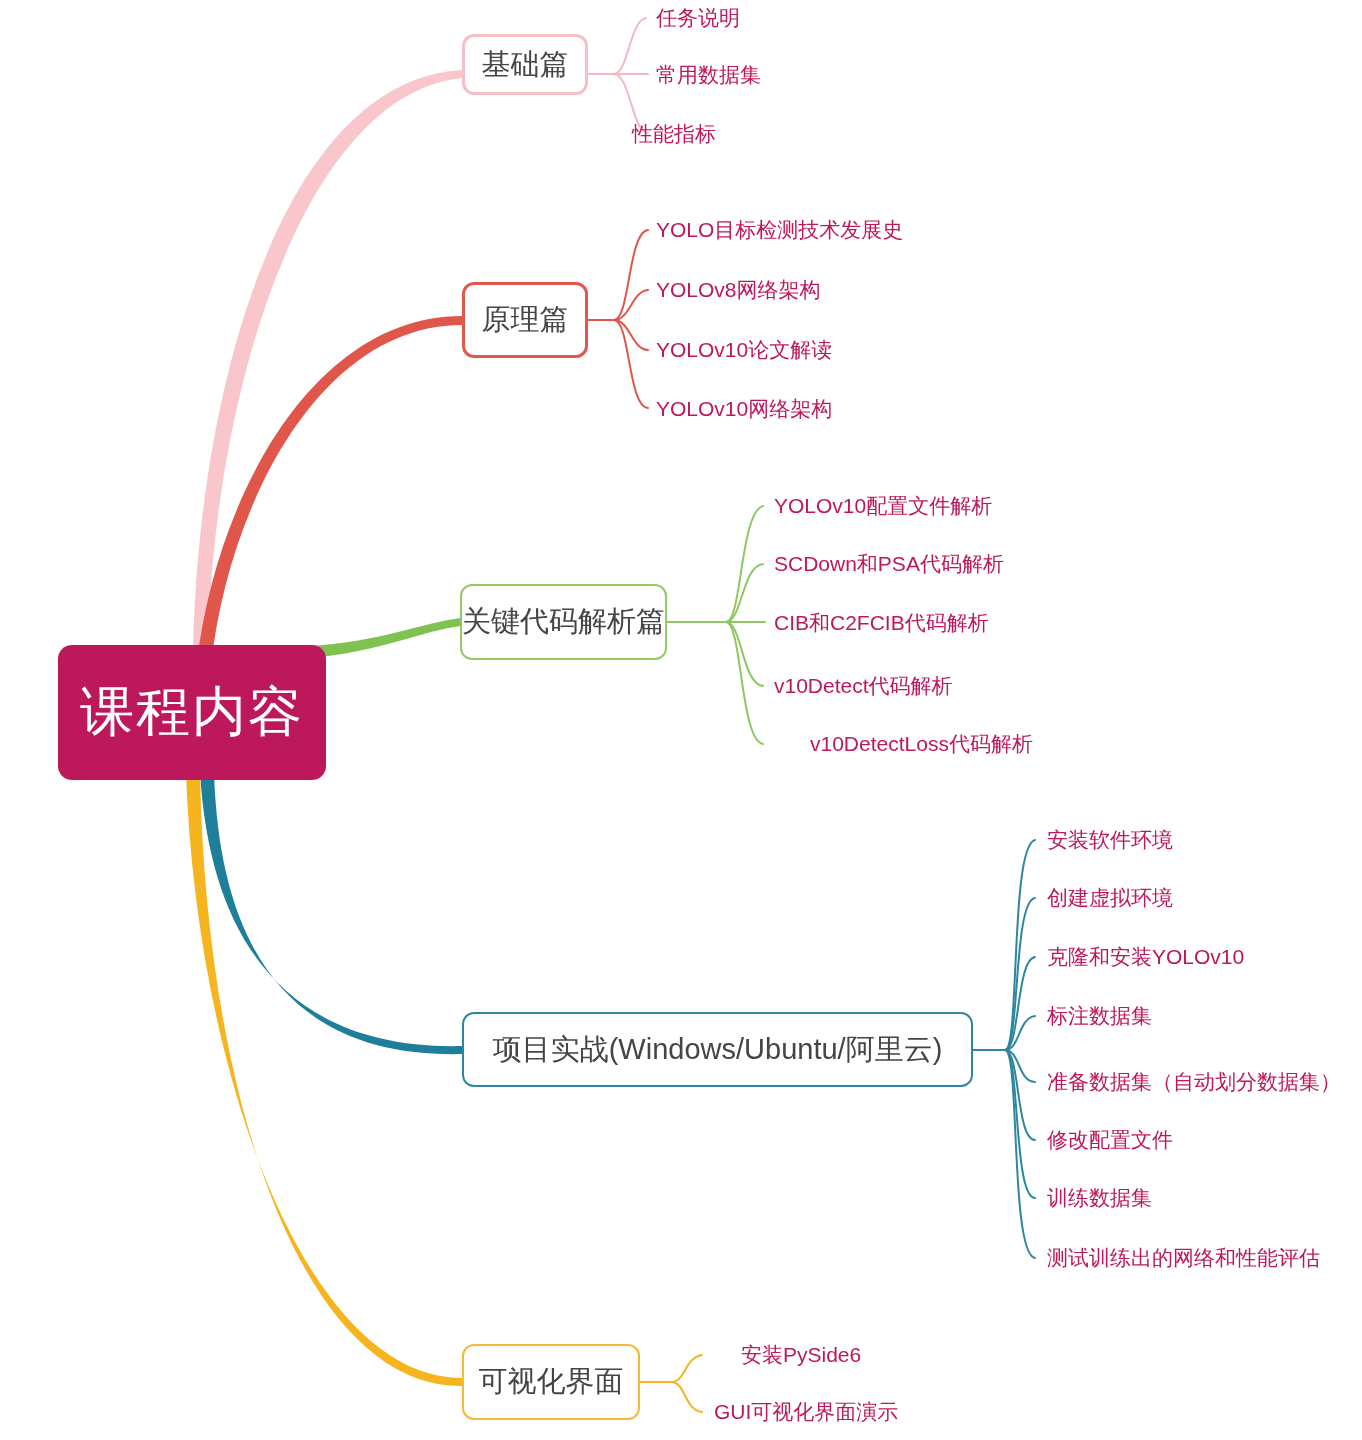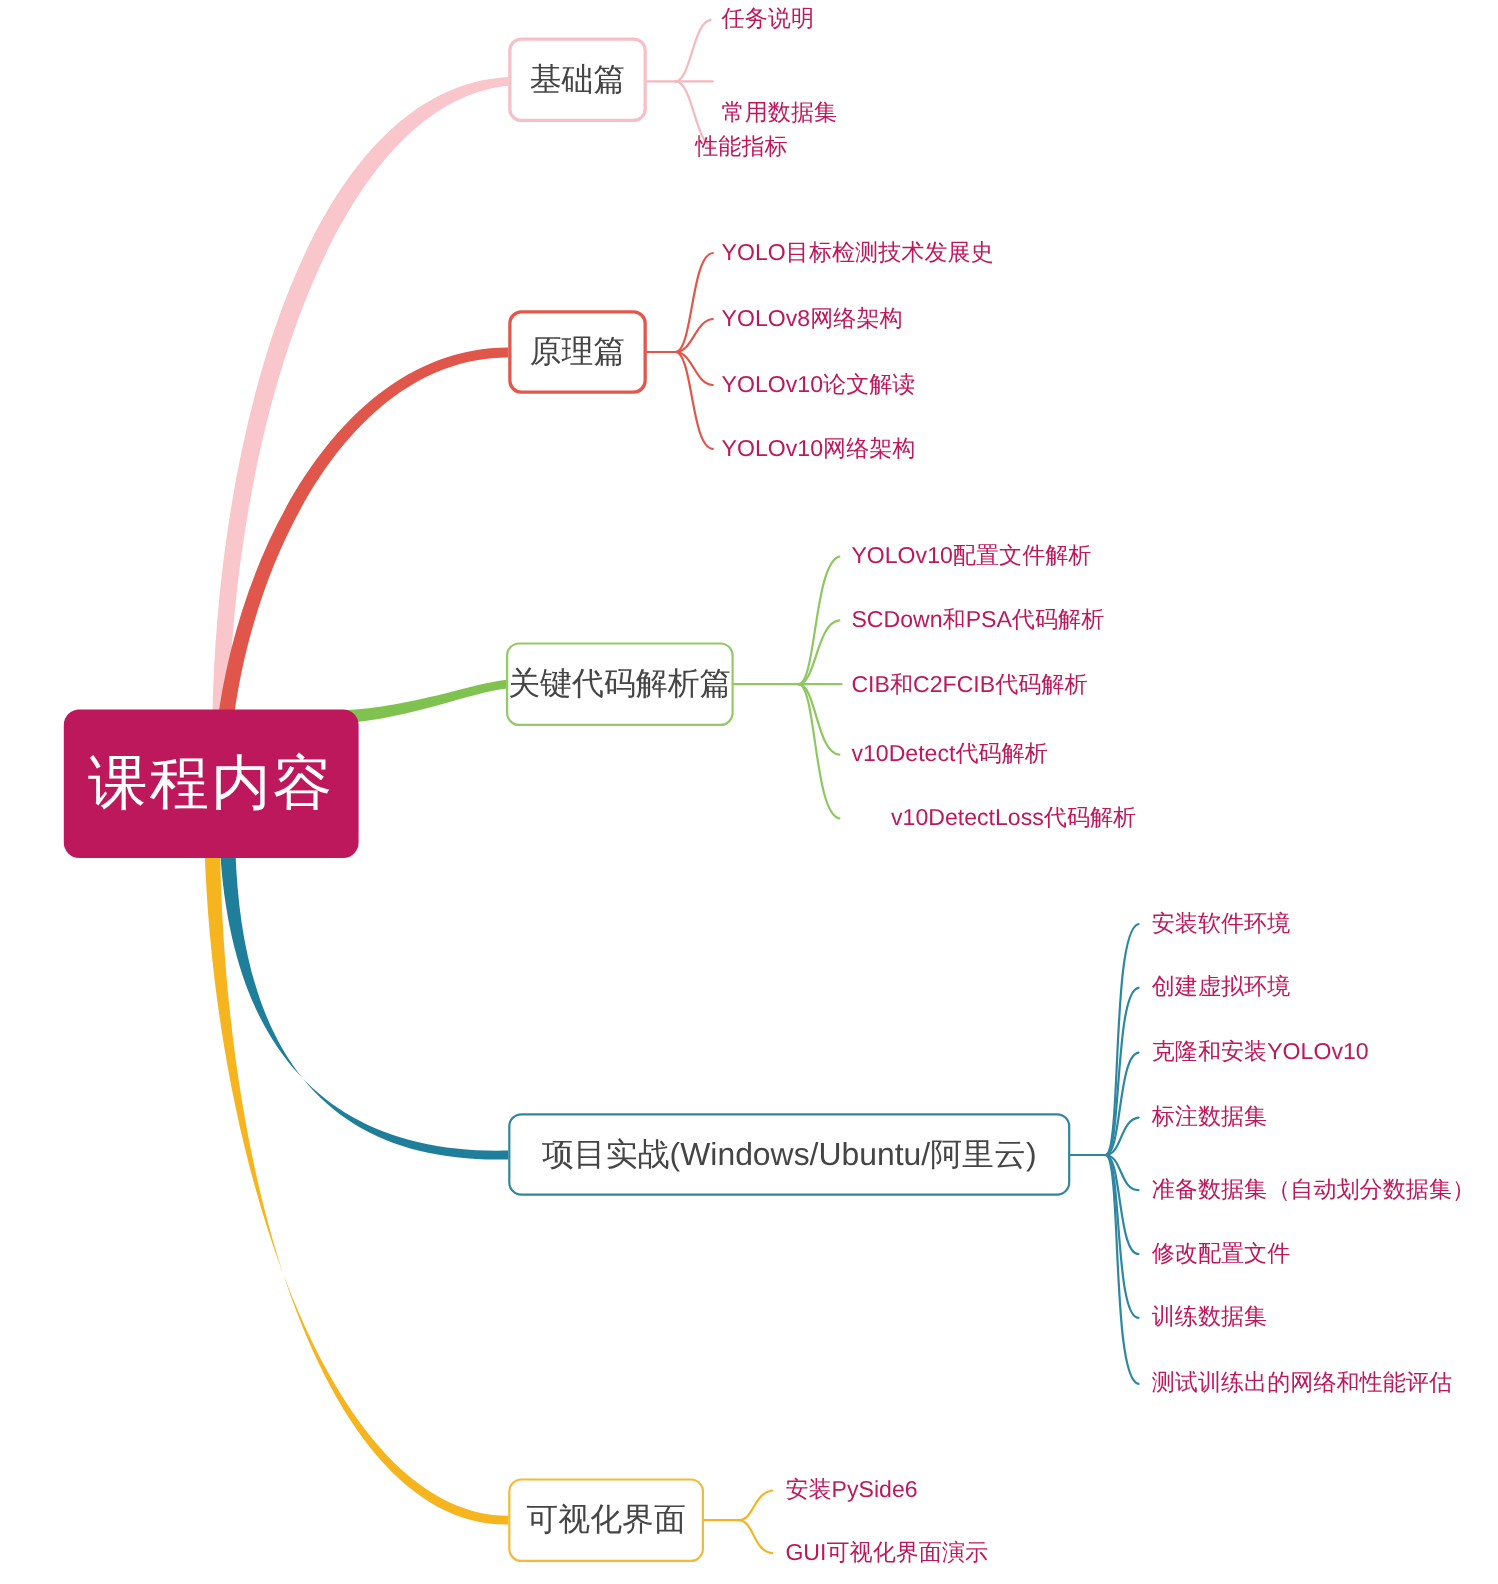--- a/index.html
+++ b/index.html
@@ -78,28 +78,28 @@
 
     <g fill="none" stroke-width="2" stroke-linecap="round" stroke="#F6B41E">
       <path d="M 640 1382 H 671"></path>
       <path d="M 671 1382 C 686 1382, 684 1358, 702 1355"></path>
       <path d="M 671 1382 C 686 1382, 684 1410, 702 1412"></path>
     </g>
   </svg>
 
   <div class="node root" style="left:58px;top:645px;width:268px;height:135px;">课程内容</div>
 
-  <div class="node b1" style="left:462px;top:34px;width:126px;height:77px;text-align:center;">基础篇</div>
+  <div class="node b1" style="left:462px;top:34px;width:126px;height:61px;text-align:center;">基础篇</div>
   <div class="node b2" style="left:462px;top:282px;width:126px;height:76px;">原理篇</div>
   <div class="node b3" style="left:460px;top:584px;width:207px;height:76px;">关键代码解析篇</div>
   <div class="node b4" style="left:462px;top:1012px;width:511px;height:75px;">项目实战(Windows/Ubuntu/阿里云)</div>
   <div class="node b5" style="left:462px;top:1344px;width:178px;height:76px;">可视化界面</div>
 
   <div class="leaf" style="left:656px;top:18px;">任务说明</div>
-  <div class="leaf" style="left:656px;top:75px;margin-top:28px;">常用数据集</div>
+  <div class="leaf" style="left:656px;top:75px;">常用数据集</div>
   <div class="leaf" style="left:632px;top:134px;">性能指标</div>
 
   <div class="leaf" style="left:656px;top:230px;">YOLO目标检测技术发展史</div>
   <div class="leaf" style="left:656px;top:290px;">YOLOv8网络架构</div>
   <div class="leaf" style="left:656px;top:350px;">YOLOv10论文解读</div>
   <div class="leaf" style="left:656px;top:409px;">YOLOv10网络架构</div>
 
   <div class="leaf" style="left:774px;top:506px;">YOLOv10配置文件解析</div>
   <div class="leaf" style="left:774px;top:564px;">SCDown和PSA代码解析</div>
   <div class="leaf" style="left:774px;top:623px;">CIB和C2FCIB代码解析</div>
@@ -108,16 +108,16 @@
 
   <div class="leaf" style="left:1047px;top:840px;">安装软件环境</div>
   <div class="leaf" style="left:1047px;top:898px;">创建虚拟环境</div>
   <div class="leaf" style="left:1047px;top:957px;">克隆和安装YOLOv10</div>
   <div class="leaf" style="left:1047px;top:1016px;">标注数据集</div>
   <div class="leaf" style="left:1047px;top:1082px;">准备数据集（自动划分数据集）</div>
   <div class="leaf" style="left:1047px;top:1140px;">修改配置文件</div>
   <div class="leaf" style="left:1047px;top:1198px;">训练数据集</div>
   <div class="leaf" style="left:1047px;top:1258px;">测试训练出的网络和性能评估</div>
 
-  <div class="leaf" style="left:714px;top:1355px;">安装PySide6</div>
+  <div class="leaf" style="left:741px;top:1355px;">安装PySide6</div>
   <div class="leaf" style="left:714px;top:1412px;">GUI可视化界面演示</div>
 
 </div>
 
 </body></html>

